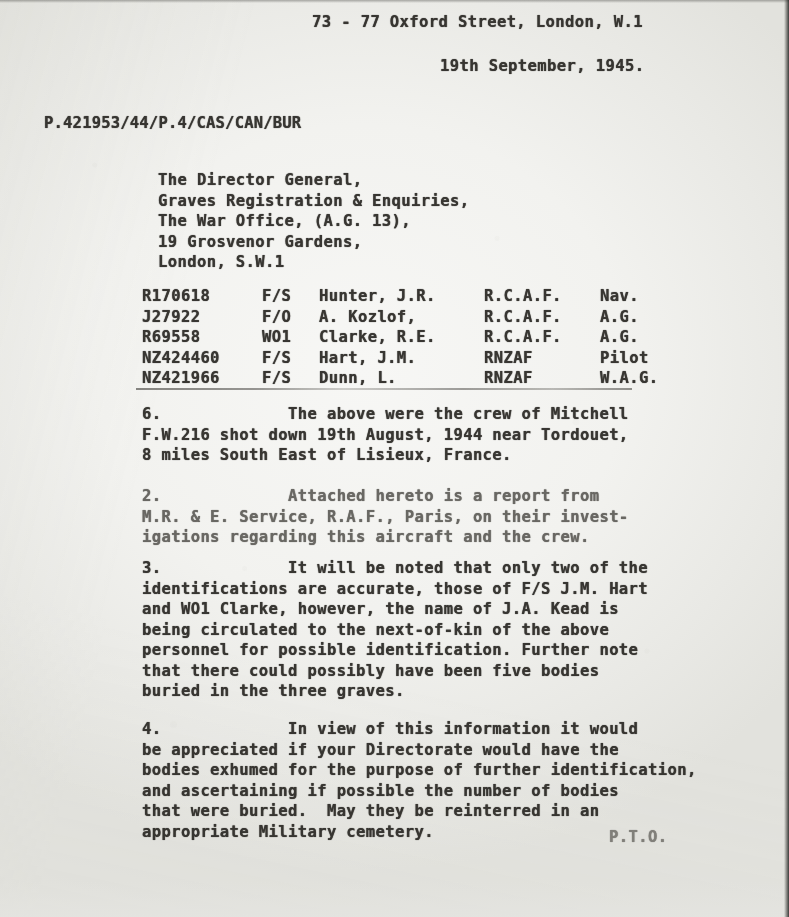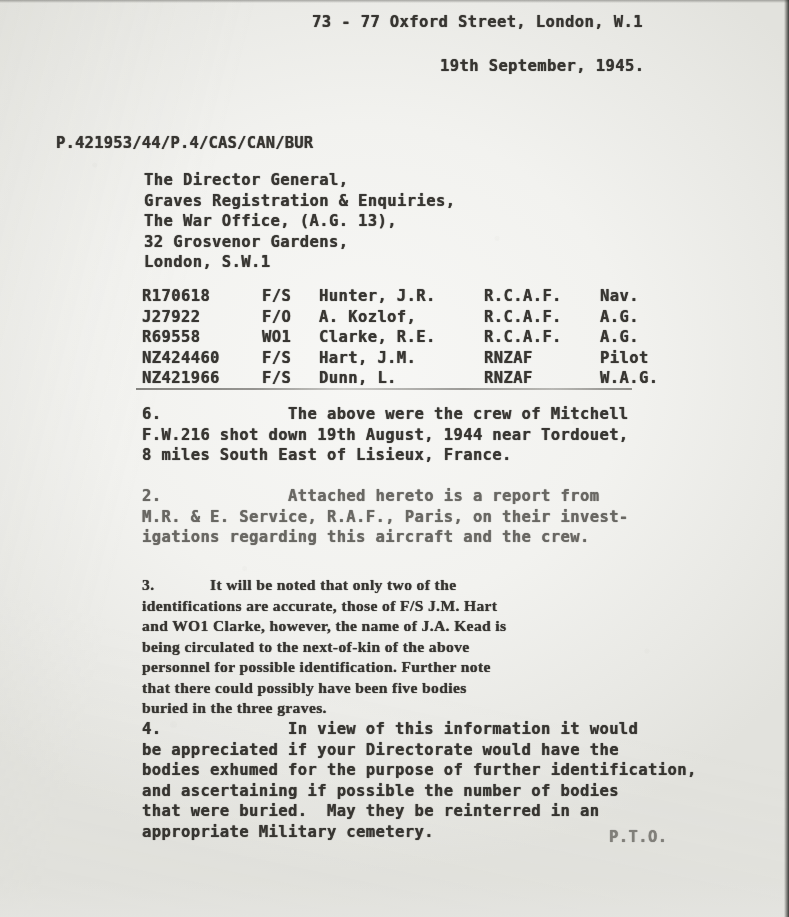--- a/index.html
+++ b/index.html
@@ -81,23 +81,23 @@
       -.4px -.2px .8px rgba(90,88,80,.22);
     opacity: .93;
   }
 
   .tw.faint   { opacity: .74; color: #3a3833; }
   .tw.fainter { opacity: .62; color: #46443e; }
 
   
   #letterhead-line  { top: 12px;  left: 312px; }
   #letter-date      { top: 56px;  left: 440px; }
-  #reference-number { top: 113px; left: 56px;  letter-spacing: .2px; margin-top: 20px; }
+  #reference-number { top: 113px; left: 44px;  letter-spacing: .2px; }
 
-  #addressee-block  { top: 170px; left: 144px; }
+  #addressee-block  { top: 170px; left: 158px; }
 
   #crew-table       { top: 286px; left: 142px; }
   .crew-row {
     position: relative;
     height: 20.5px;
     white-space: pre;
   }
   .crew-row .c-sn   { position: absolute; left: 0;    top: 0; }
   .crew-row .c-rank { position: absolute; left: 120px;top: 0; }
   .crew-row .c-name { position: absolute; left: 177px;top: 0; }
@@ -116,21 +116,21 @@
       rgba(50,48,44,.62) 24%,
       rgba(70,68,62,.30) 42%,
       rgba(50,48,44,.58) 66%,
       rgba(60,58,52,.40) 84%,
       rgba(50,48,44,.66) 100%);
     opacity: .85;
   }
 
   #para-1 { top: 404px; left: 142px; }
   #para-2 { top: 486px; left: 142px; }
-  #para-3 { top: 575px; left: 142px; font-family: Liberation Serif, serif; }
+  #para-3 { top: 558px; left: 142px; }
   #para-4 { top: 719px; left: 142px; }
   #pto    { top: 827px; left: 609px; }
 
   .para-line { white-space: pre; }
 </style>
 </head>
 <body>
 
 <div class="page">
 
@@ -141,21 +141,21 @@
   <div class="edge-right"></div>
 
   <div class="sheet">
 
     <div class="tw" id="letterhead-line">73 - 77 Oxford Street, London, W.1</div>
 
     <div class="tw" id="letter-date">19th September, 1945.</div>
 
     <div class="tw" id="reference-number">P.421953/44/P.4/CAS/CAN/BUR</div>
 
-    <div class="tw" id="addressee-block"><div class="para-line">The Director General,</div><div class="para-line">Graves Registration &amp; Enquiries,</div><div class="para-line">The War Office, (A.G. 13),</div><div class="para-line">32 Grosvenor Gardens,</div><div class="para-line">London, S.W.1</div></div>
+    <div class="tw" id="addressee-block"><div class="para-line">The Director General,</div><div class="para-line">Graves Registration &amp; Enquiries,</div><div class="para-line">The War Office, (A.G. 13),</div><div class="para-line">19 Grosvenor Gardens,</div><div class="para-line">London, S.W.1</div></div>
 
     <div class="tw" id="crew-table"><div class="crew-row"><span class="c-sn">R170618</span><span class="c-rank">F/S</span><span class="c-name">Hunter, J.R.</span><span class="c-svc">R.C.A.F.</span><span class="c-role">Nav.</span></div><div class="crew-row"><span class="c-sn">J27922</span><span class="c-rank">F/O</span><span class="c-name">A. Kozlof,</span><span class="c-svc">R.C.A.F.</span><span class="c-role">A.G.</span></div><div class="crew-row"><span class="c-sn">R69558</span><span class="c-rank">WO1</span><span class="c-name">Clarke, R.E.</span><span class="c-svc">R.C.A.F.</span><span class="c-role">A.G.</span></div><div class="crew-row"><span class="c-sn">NZ424460</span><span class="c-rank">F/S</span><span class="c-name">Hart, J.M.</span><span class="c-svc">RNZAF</span><span class="c-role">Pilot</span></div><div class="crew-row underlined"><span class="c-sn">NZ421966</span><span class="c-rank">F/S</span><span class="c-name">Dunn, L.</span><span class="c-svc">RNZAF</span><span class="c-role">W.A.G.</span></div></div>
 
     <div class="tw" id="para-1"><div class="para-line">6.             The above were the crew of Mitchell</div><div class="para-line">F.W.216 shot down 19th August, 1944 near Tordouet,</div><div class="para-line">8 miles South East of Lisieux, France.</div></div>
     <div class="tw faint" id="para-2"><div class="para-line">2.             Attached hereto is a report from</div><div class="para-line">M.R. &amp; E. Service, R.A.F., Paris, on their invest-</div><div class="para-line">igations regarding this aircraft and the crew.</div></div>
     <div class="tw" id="para-3"><div class="para-line">3.             It will be noted that only two of the</div><div class="para-line">identifications are accurate, those of F/S J.M. Hart</div><div class="para-line">and WO1 Clarke, however, the name of J.A. Kead is</div><div class="para-line">being circulated to the next-of-kin of the above</div><div class="para-line">personnel for possible identification. Further note</div><div class="para-line">that there could possibly have been five bodies</div><div class="para-line">buried in the three graves.</div></div>
     <div class="tw" id="para-4"><div class="para-line">4.             In view of this information it would</div><div class="para-line">be appreciated if your Directorate would have the</div><div class="para-line">bodies exhumed for the purpose of further identification,</div><div class="para-line">and ascertaining if possible the number of bodies</div><div class="para-line">that were buried.  May they be reinterred in an</div><div class="para-line">appropriate Military cemetery.</div></div>
 
     <div class="tw fainter" id="pto">P.T.O.</div>
 

